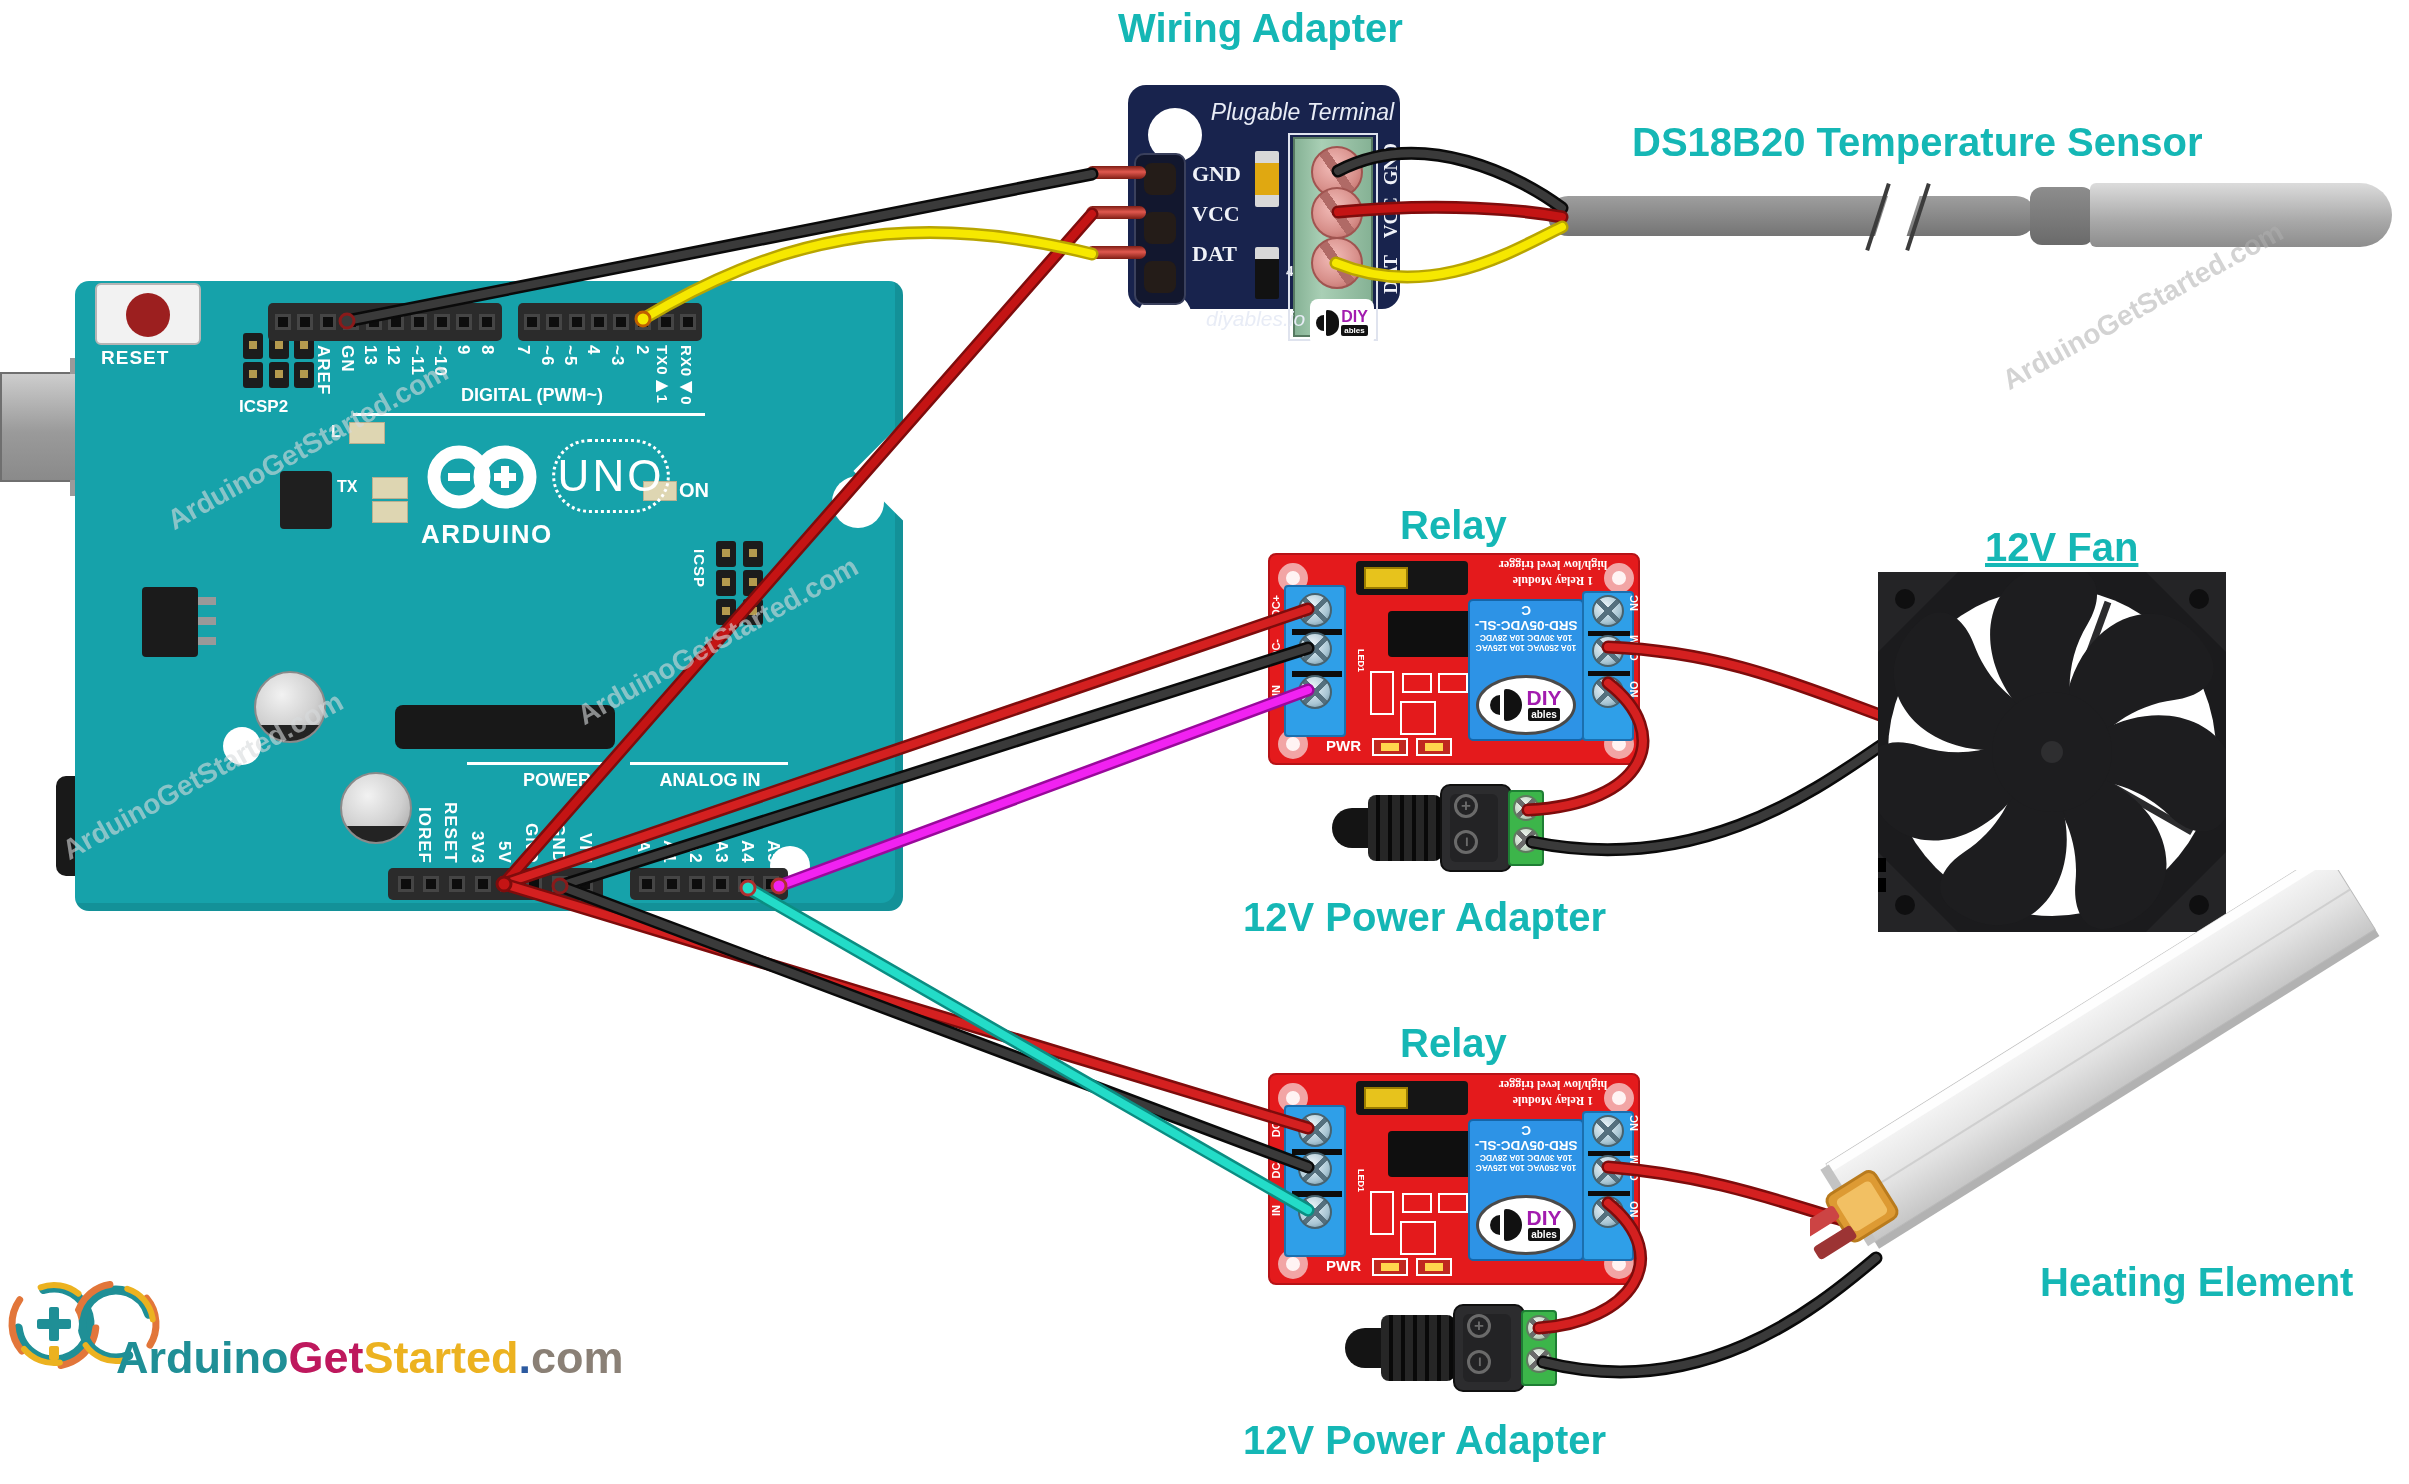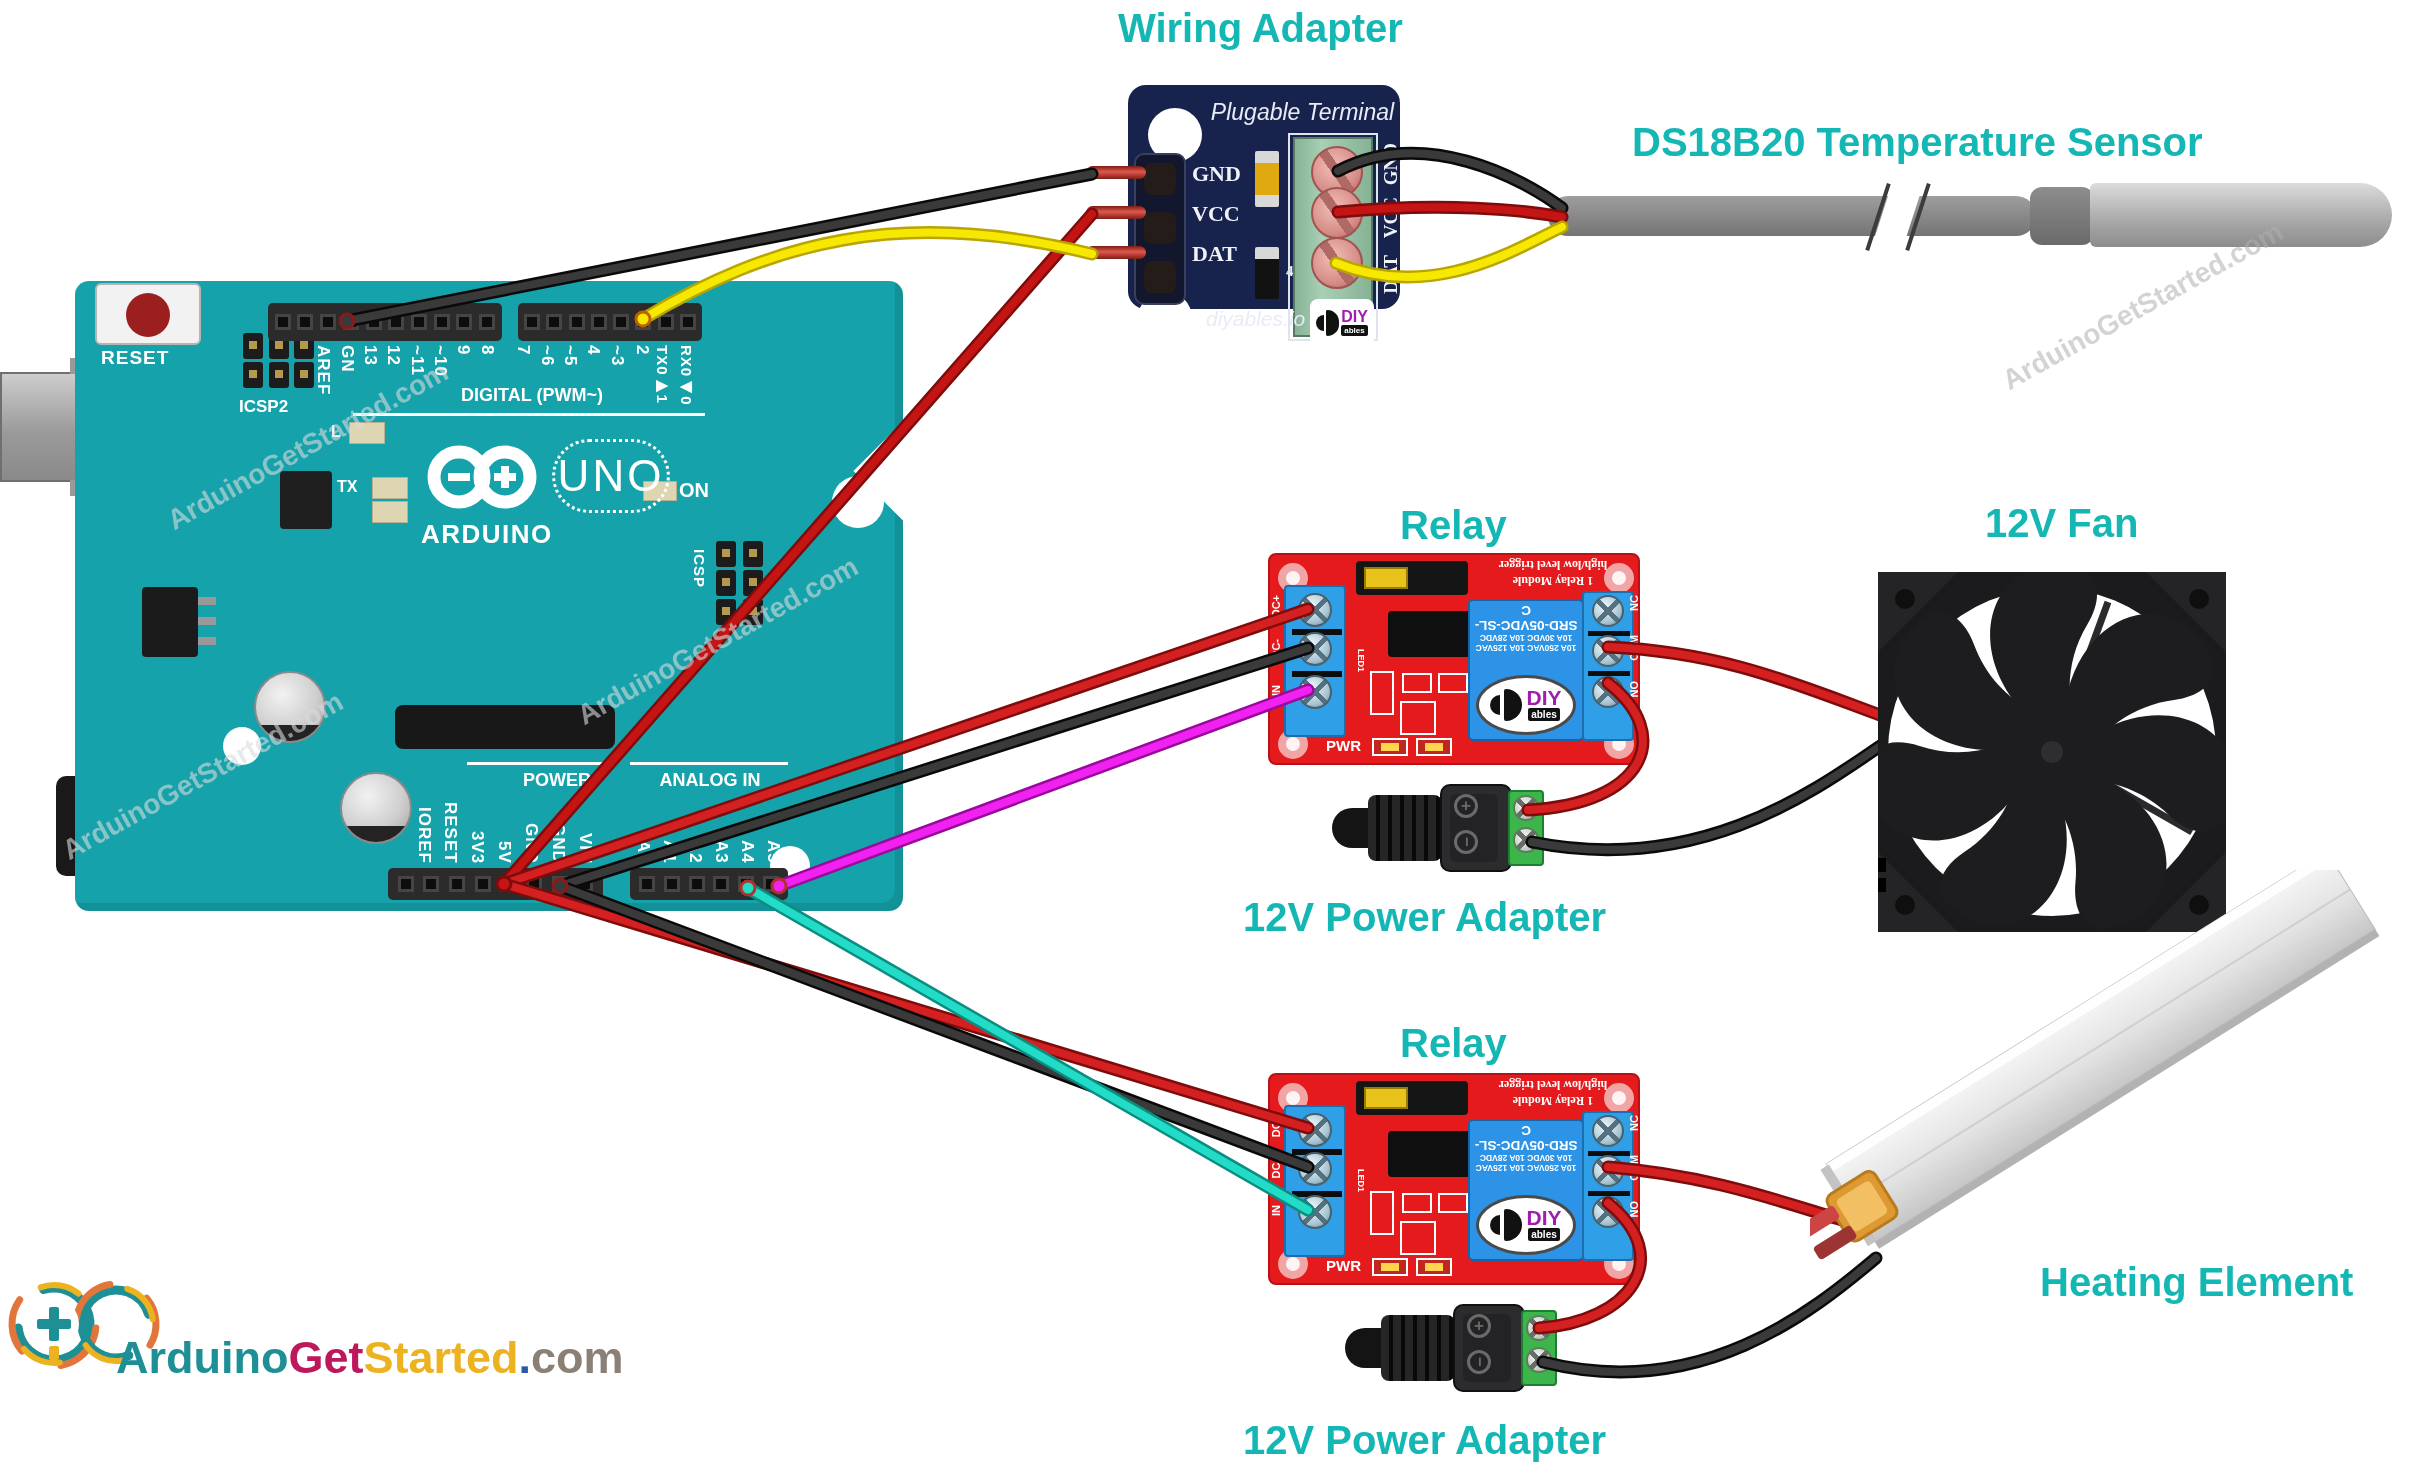--- a/index.html
+++ b/index.html
@@ -536,21 +536,21 @@
       <rect x="-20" y="-70" width="56" height="54" rx="8" fill="#dd9a33" stroke="#b97b1d" stroke-width="3"></rect>
       <rect x="-12" y="-62" width="40" height="38" rx="5" fill="#f2c063"></rect>
       <rect x="-62" y="-60" width="46" height="15" rx="4" fill="#cc4444"></rect>
       <rect x="-56" y="-34" width="44" height="15" rx="4" fill="#9c3434"></rect>
     </g>
   </svg>
 
   <div class="t" style="left:1118px;top:6px;">Wiring Adapter</div>
   <div class="t" style="left:1632px;top:120px;">DS18B20 Temperature Sensor</div>
   <div class="t" style="left:1400px;top:503px;">Relay</div>
-  <div class="t" style="left:1985px;top:501px;">12V Fan</div>
+  <div class="t" style="left:1985px;top:525px;text-decoration:underline;">12V Fan</div>
   <div class="t" style="left:1243px;top:895px;">12V Power Adapter</div>
   <div class="t" style="left:1400px;top:1021px;">Relay</div>
   <div class="t" style="left:2040px;top:1260px;">Heating Element</div>
   <div class="t" style="left:1243px;top:1418px;">12V Power Adapter</div>
 
   <div class="wm" style="left:150px;top:430px;">ArduinoGetStarted.com</div>
   <div class="wm" style="left:45px;top:760px;">ArduinoGetStarted.com</div>
   <div class="wm" style="left:560px;top:625px;">ArduinoGetStarted.com</div>
   <div class="wm" style="left:1985px;top:290px;color:rgba(175,175,175,.55);">ArduinoGetStarted.com</div>
 

